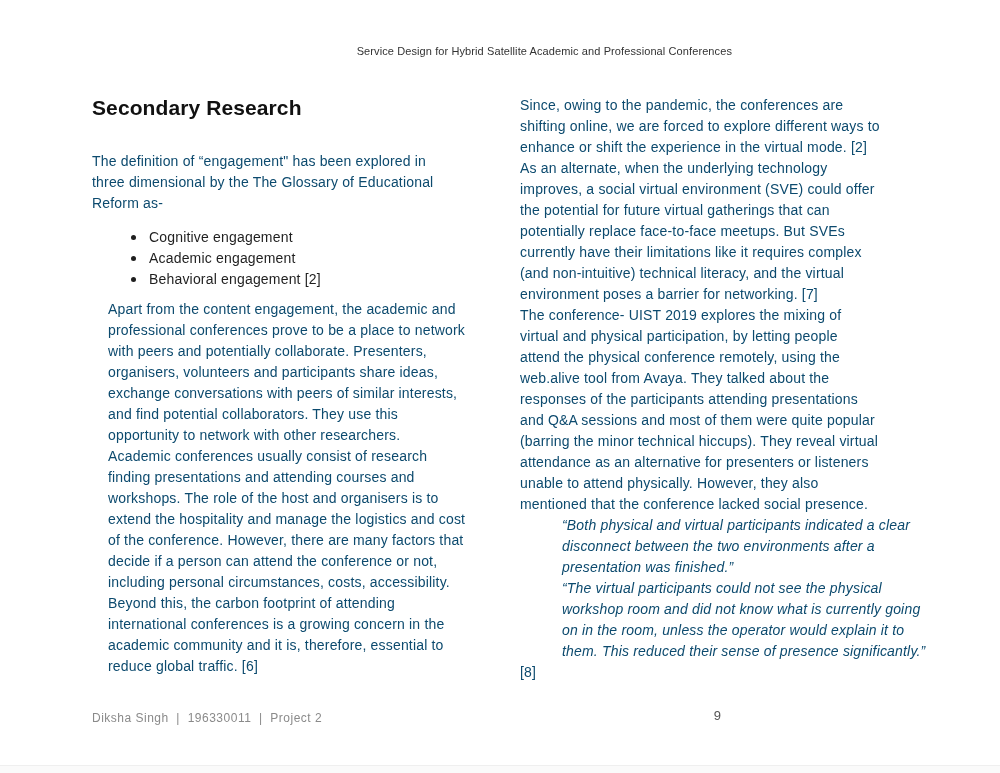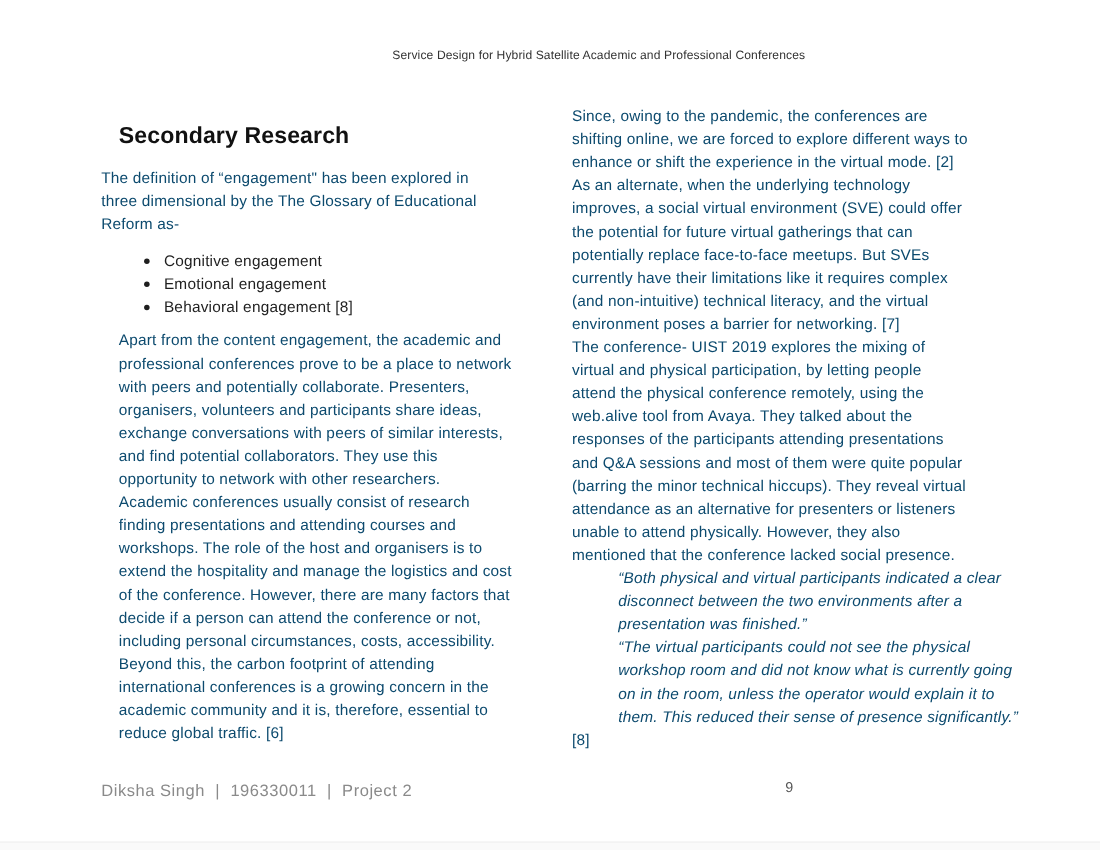--- a/index.html
+++ b/index.html
@@ -15,21 +15,21 @@
   .header-title {
     position: absolute; top: 45px; right: 92px;
     font-size: 11px; line-height: 13px;
     color: #333333; letter-spacing: 0.1px;
     white-space: pre;
   }
 
   .heading {
     position: absolute; left: 92px; top: 96px;
     font-size: 21px; font-weight: 700; color: #111111;
-    letter-spacing: 0.1px; margin: 16px;
+    letter-spacing: 0.1px; margin: 0;
   }
 
   .bodytext {
     font-size: 14px; line-height: 21px;
     color: #0c4a6e; letter-spacing: 0.18px;
     white-space: pre;
   }
 
   .intro    { position: absolute; left: 92px;  top: 151px; }
   .bullets  { position: absolute; left: 92px;  top: 215px; margin: 12px; padding: 0; list-style: none; }
@@ -40,21 +40,21 @@
     background: #1f1f1f;
   }
   .left-para  { position: absolute; left: 108px;  top: 299px; }
 
   .right-col  { position: absolute; left: 520px; top: 95px; }
   .right-col .block { white-space: pre; }
   .quote { font-style: italic; margin-left: 42px; }
 
   .footer-author {
     position: absolute; left: 92px; top: 711px;
-    font-size: 15px; color: #8a8a8a; letter-spacing: 0.5px;
+    font-size: 12px; color: #8a8a8a; letter-spacing: 0.5px;
     white-space: pre;
   }
   .page-number {
     position: absolute; top: 708px; right: 103px;
     font-size: 13px; color: #555555;
   }
 
   .bottom-strip {
     position: absolute; left: 0; top: 765px;
     width: 1000px; height: 8px;
@@ -69,22 +69,22 @@
   <div class="header-title">Service Design for Hybrid Satellite Academic and Professional Conferences</div>
 
   <h1 class="heading">Secondary Research</h1>
 
   <div class="intro bodytext">The definition of “engagement" has been explored in
 three dimensional by the The Glossary of Educational
 Reform as-</div>
 
   <ul class="bullets">
     <li><span class="dot"></span><span>Cognitive engagement</span></li>
-    <li><span class="dot"></span><span>Emotional engagement</span></li>
-    <li><span class="dot"></span><span>Behavioral engagement [8]</span></li>
+    <li><span class="dot"></span><span>Academic engagement</span></li>
+    <li><span class="dot"></span><span>Behavioral engagement [2]</span></li>
   </ul>
 
   <div class="left-para bodytext">Apart from the content engagement, the academic and
 professional conferences prove to be a place to network
 with peers and potentially collaborate. Presenters,
 organisers, volunteers and participants share ideas,
 exchange conversations with peers of similar interests,
 and find potential collaborators. They use this
 opportunity to network with other researchers.
 Academic conferences usually consist of research

